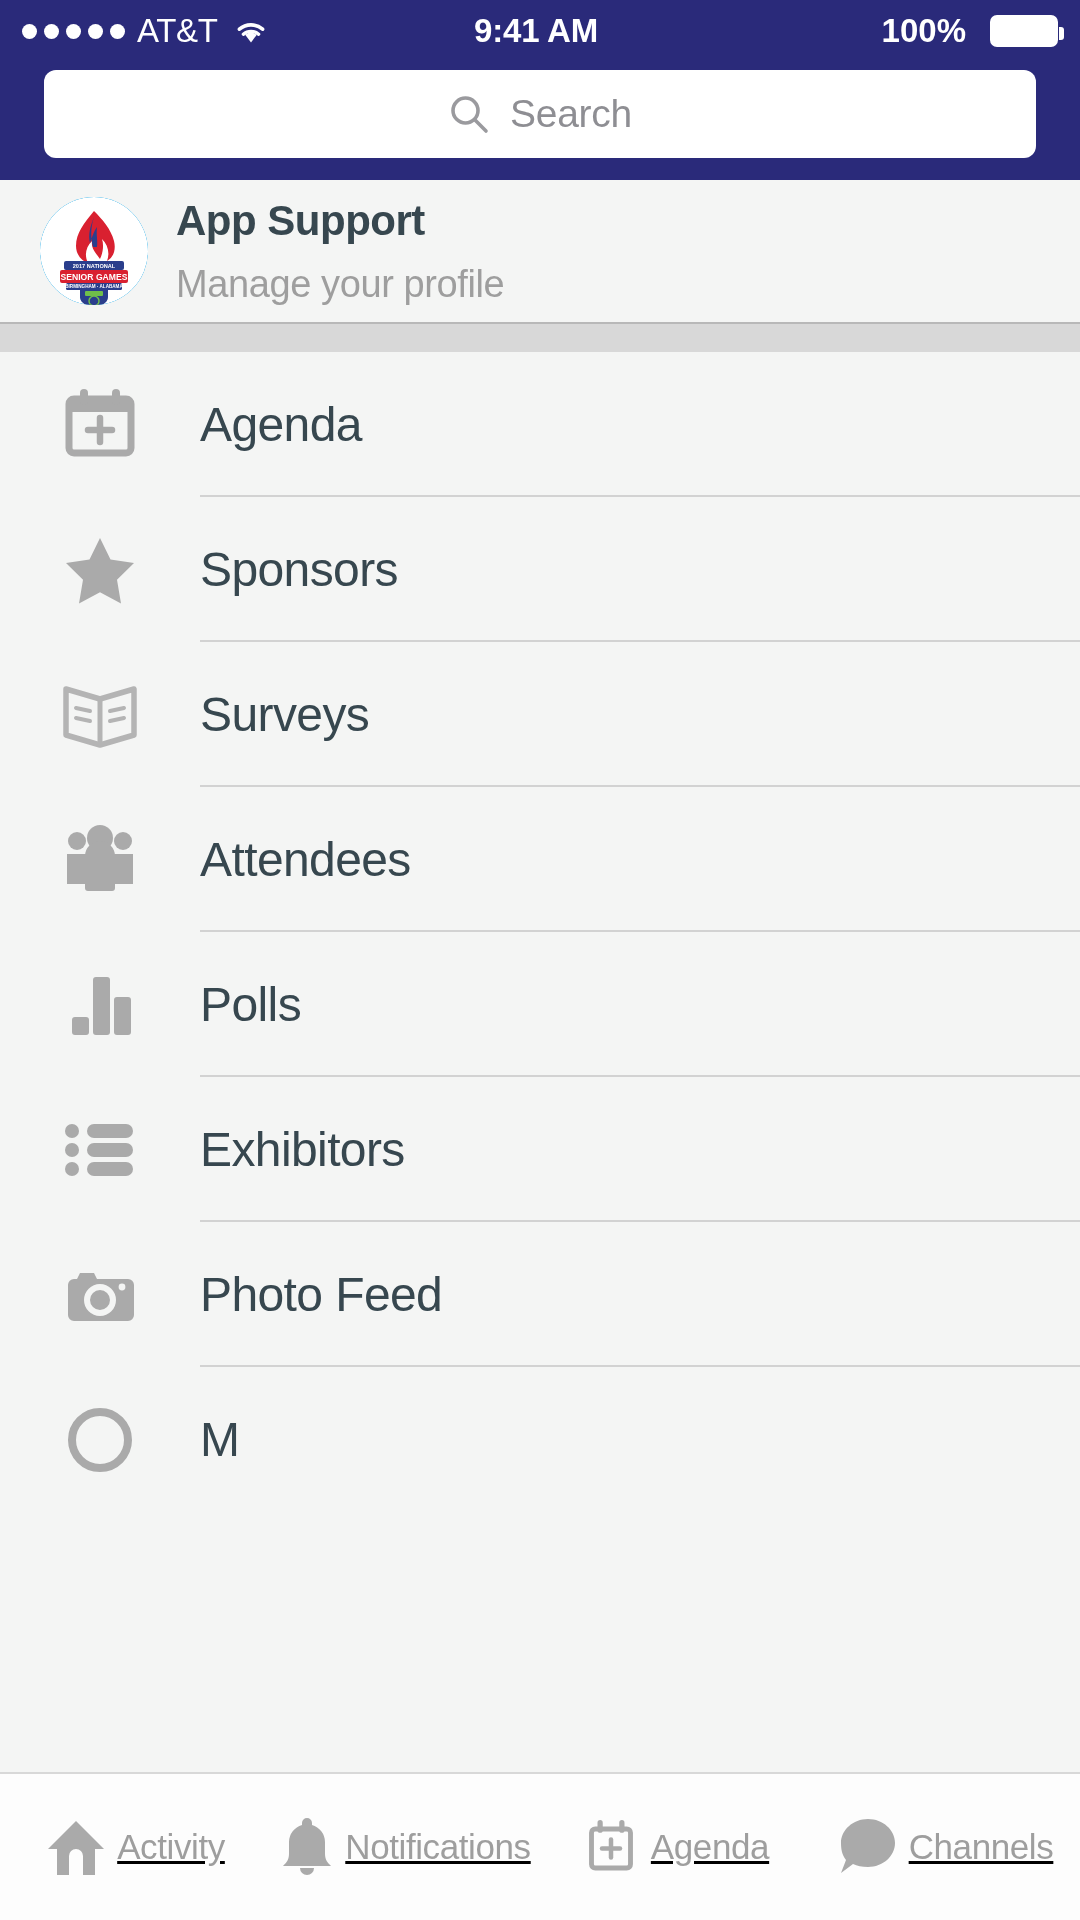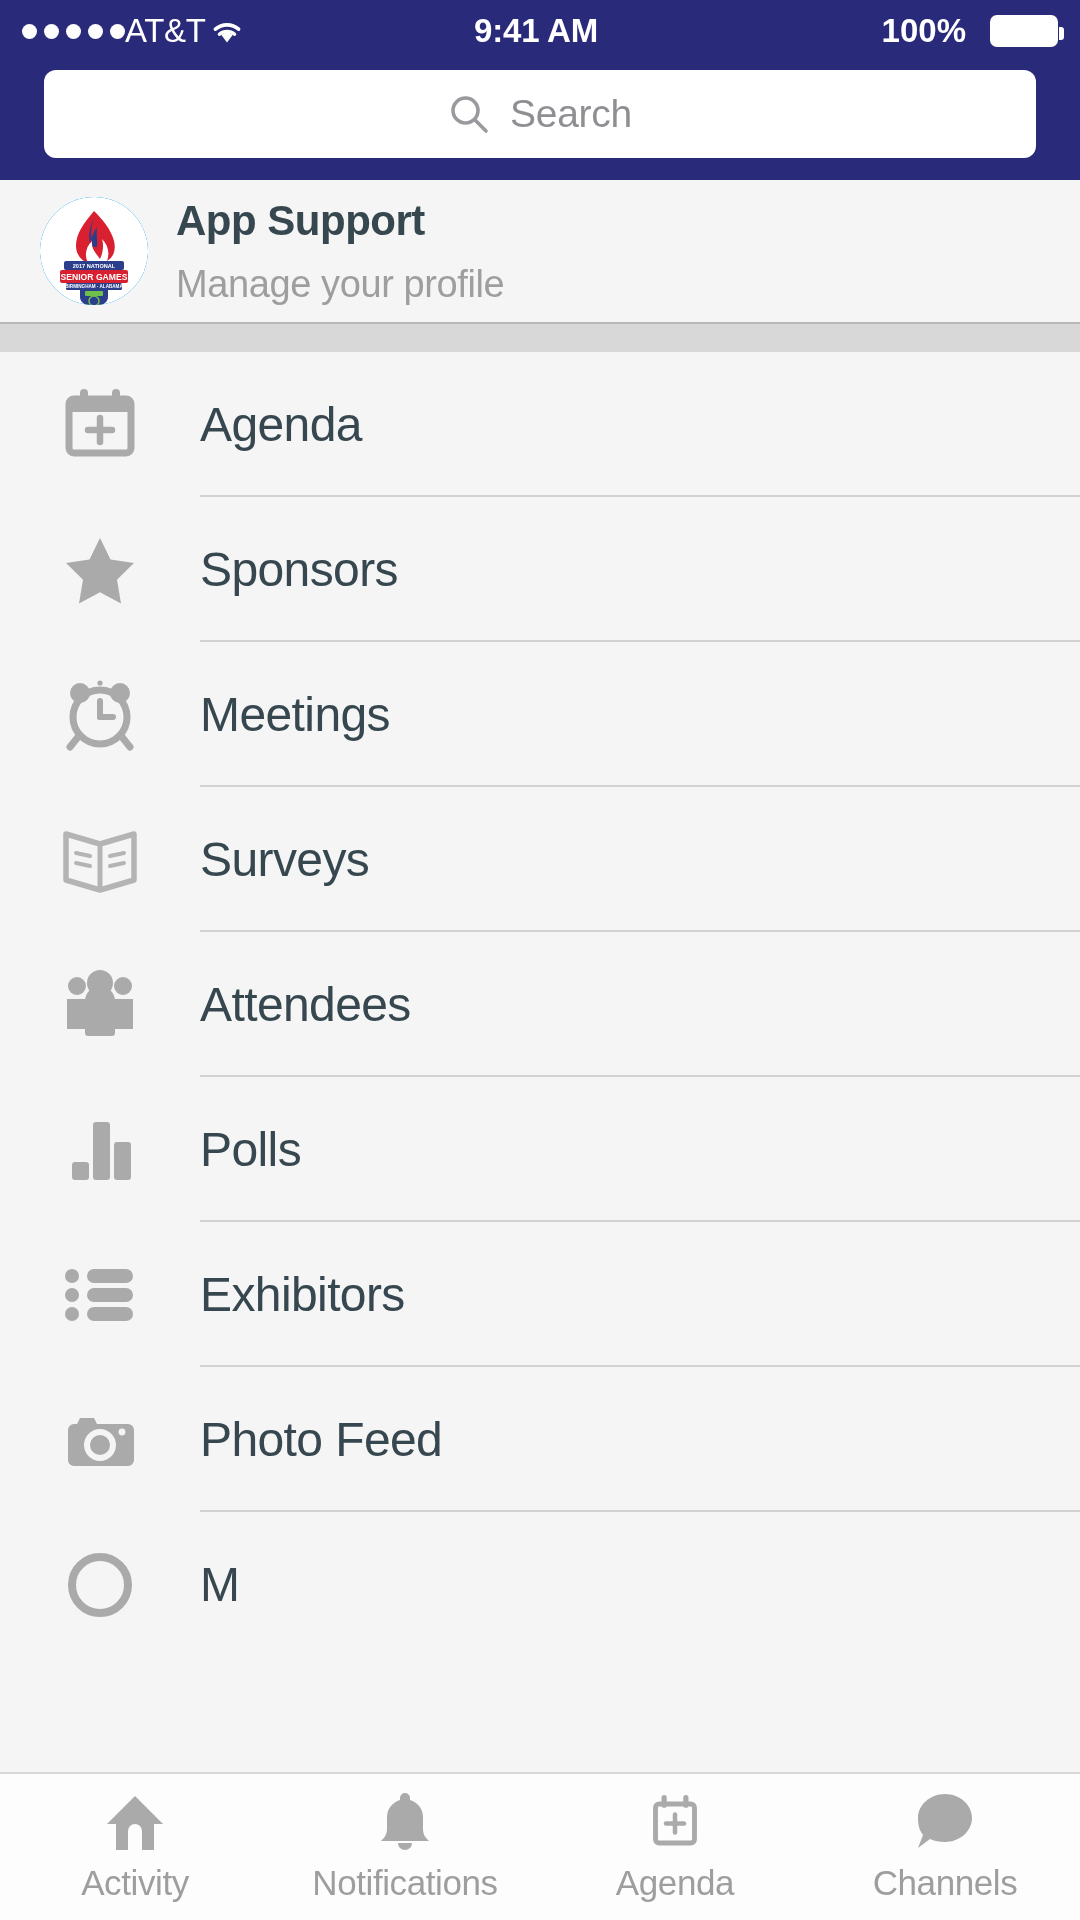--- a/index.html
+++ b/index.html
@@ -14,21 +14,21 @@
   
   .statusbar {
     height:62px;
     background:#2a2a7a;
     display:flex;
     align-items:center;
     padding:0 22px;
     color:#ffffff;
     position:relative;
   }
-  .sb-left { display:flex; align-items:center; }
+  .sb-left { display:flex; align-items:center; gap:12px; }
   .dots { display:flex; gap:7px; align-items:center; }
   .dots i { width:15px; height:15px; border-radius:50%; background:#fff; display:block; }
   .carrier { font-size:33px; font-weight:400; letter-spacing:-0.3px; }
   .wifi { width:34px; height:26px; position:relative; margin-left:4px; }
   .wifi svg { display:block; }
   .sb-time {
     position:absolute; left:0; right:8px; text-align:center;
     font-size:33px; font-weight:600; letter-spacing:-0.2px;
     pointer-events:none;
   }
@@ -147,24 +147,25 @@
     position:absolute;
     left:0; right:0; bottom:0;
     height:148px;
     background:#fdfdfd;
     border-top:2px solid #d8d8d8;
     display:flex;
   }
   .tab {
     flex:1;
     display:flex;
-    flex-direction:column;
+    flex-direction:row;
     align-items:center;
     justify-content:center;
     gap:10px;
+    text-decoration:underline;
   }
   .tab-icon { height:62px; display:flex; align-items:flex-end; justify-content:center; }
   .tab-icon svg { display:block; }
   .tab-label {
     font-size:35px;
     color:#9e9e9e;
     letter-spacing:-0.4px;
   }
   .tab.active .tab-label { color:#2a2a7a; font-weight:600; }
 </style>
@@ -263,37 +264,20 @@
       <svg width="80" height="80" viewBox="0 0 80 80">
         <path d="M40 8 L50.5 29.6 L74 33 L57 49.8 L61 73.5 L40 62.3 L19 73.5 L23 49.8 L6 33 L29.5 29.6 Z" fill="#aaa"></path>
       </svg>
     </div>
     <div class="row-body">
       <span class="row-label">Sponsors</span>
     </div>
   </div>
 
 
-  <div class="row">
-    <div class="row-icon">
-      <svg width="80" height="80" viewBox="0 0 80 80">
-        <circle cx="20" cy="18" r="10" fill="#aaa"></circle>
-        <circle cx="60" cy="18" r="10" fill="#aaa"></circle>
-        <circle cx="40" cy="42" r="27" fill="none" stroke="#aaa" stroke-width="7"></circle>
-        <line x1="40" y1="26" x2="40" y2="42" stroke="#aaa" stroke-width="6" stroke-linecap="round"></line>
-        <line x1="40" y1="42" x2="53" y2="42" stroke="#aaa" stroke-width="6" stroke-linecap="round"></line>
-        <line x1="18" y1="62" x2="10" y2="72" stroke="#aaa" stroke-width="7" stroke-linecap="round"></line>
-        <line x1="62" y1="62" x2="70" y2="72" stroke="#aaa" stroke-width="7" stroke-linecap="round"></line>
-        <circle cx="40" cy="8" r="2.6" fill="#aaa"></circle>
-      </svg>
-    </div>
-    <div class="row-body">
-      <span class="row-label">Meetings</span>
-    </div>
-  </div>
 
   <div class="row">
     <div class="row-icon">
       <svg width="80" height="80" viewBox="0 0 80 80">
         <path d="M6 14 L40 24 L74 14 L74 60 L40 70 L6 60 Z" fill="none" stroke="#b4b4b4" stroke-width="5.5" stroke-linejoin="round"></path>
         <line x1="40" y1="24" x2="40" y2="70" stroke="#b4b4b4" stroke-width="5"></line>
         <line x1="16" y1="33" x2="30" y2="36" stroke="#b4b4b4" stroke-width="4" stroke-linecap="round"></line>
         <line x1="16" y1="43" x2="30" y2="46" stroke="#b4b4b4" stroke-width="4" stroke-linecap="round"></line>
         <line x1="50" y1="36" x2="64" y2="33" stroke="#b4b4b4" stroke-width="4" stroke-linecap="round"></line>
         <line x1="50" y1="46" x2="64" y2="43" stroke="#b4b4b4" stroke-width="4" stroke-linecap="round"></line>

